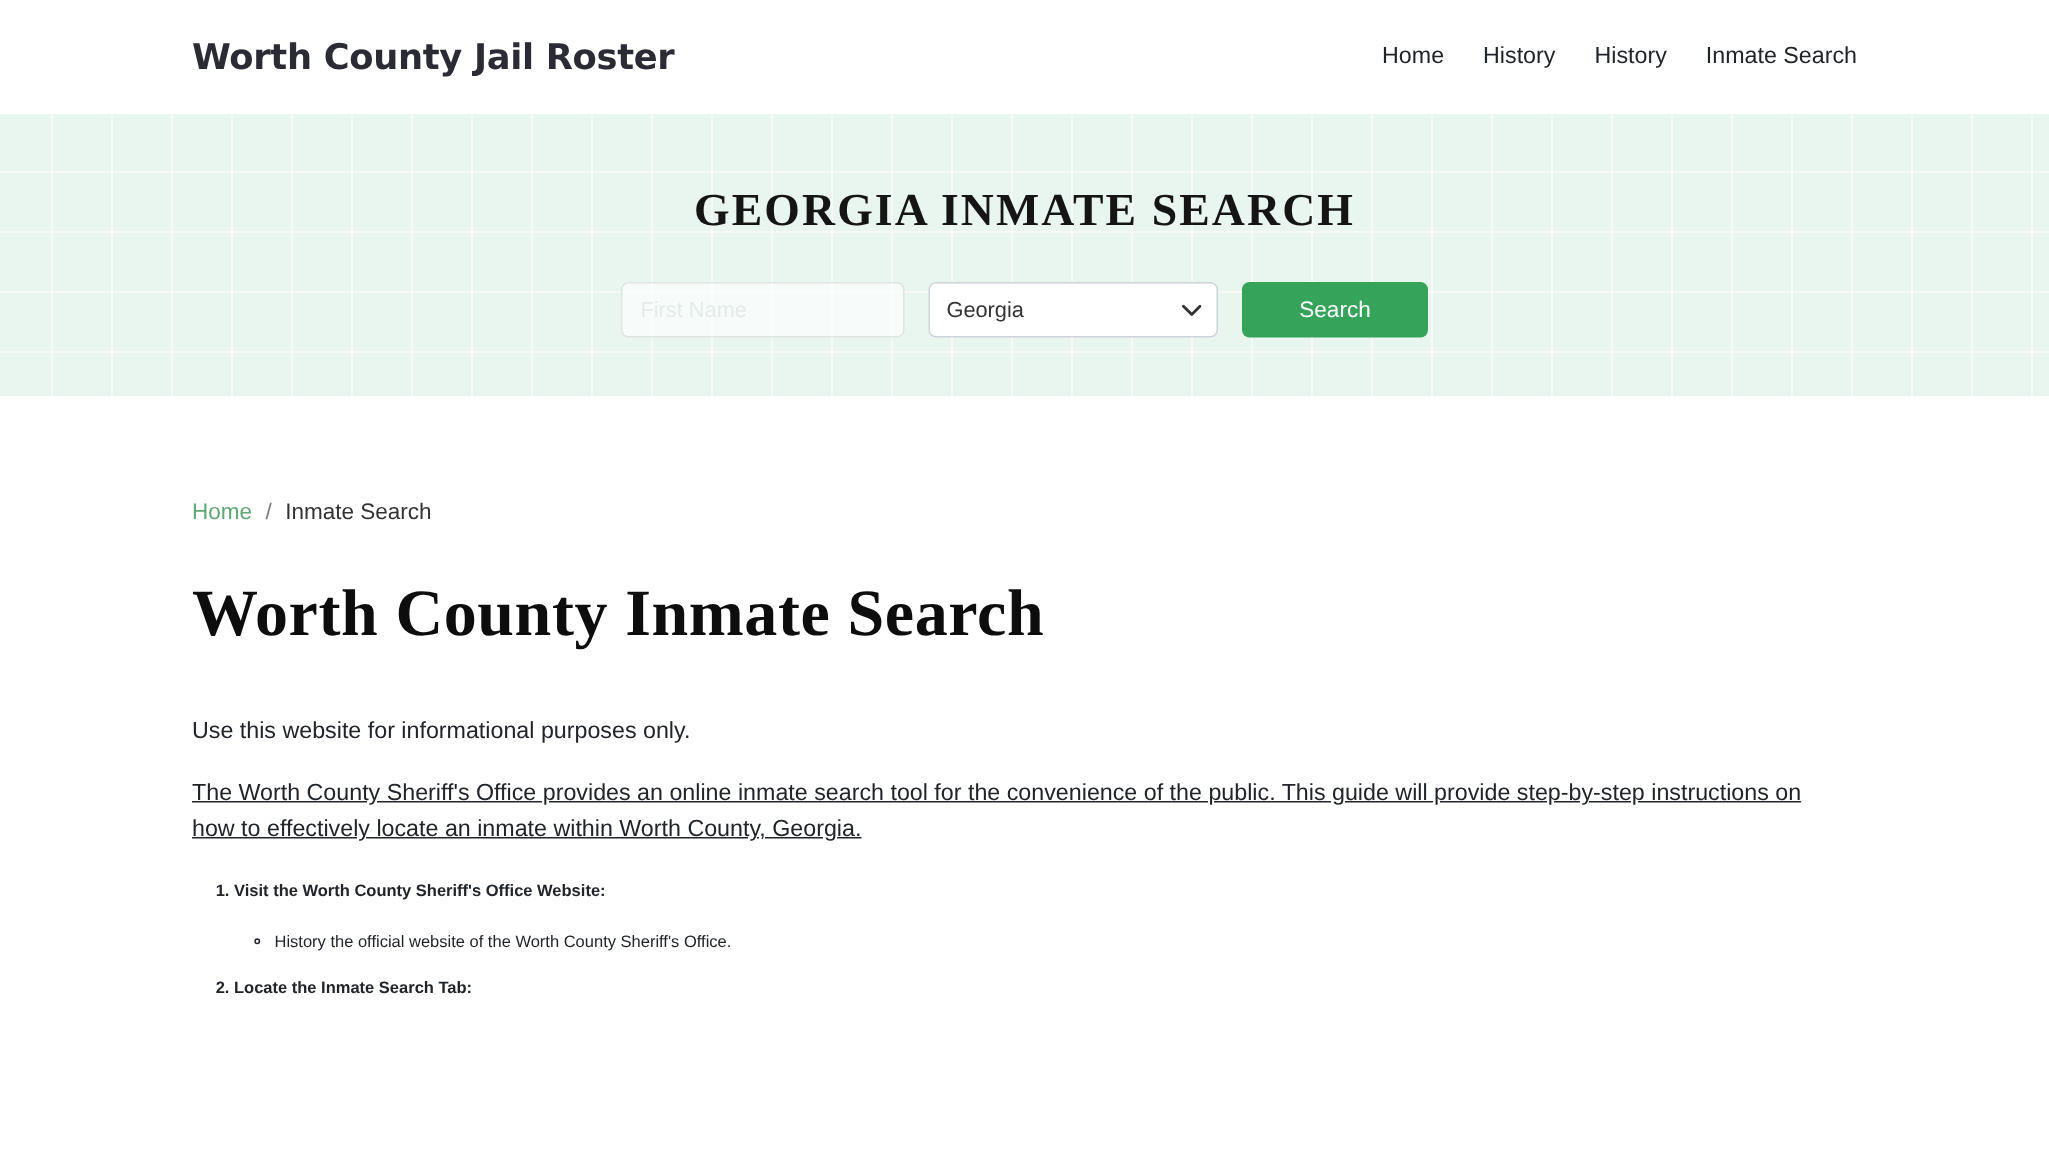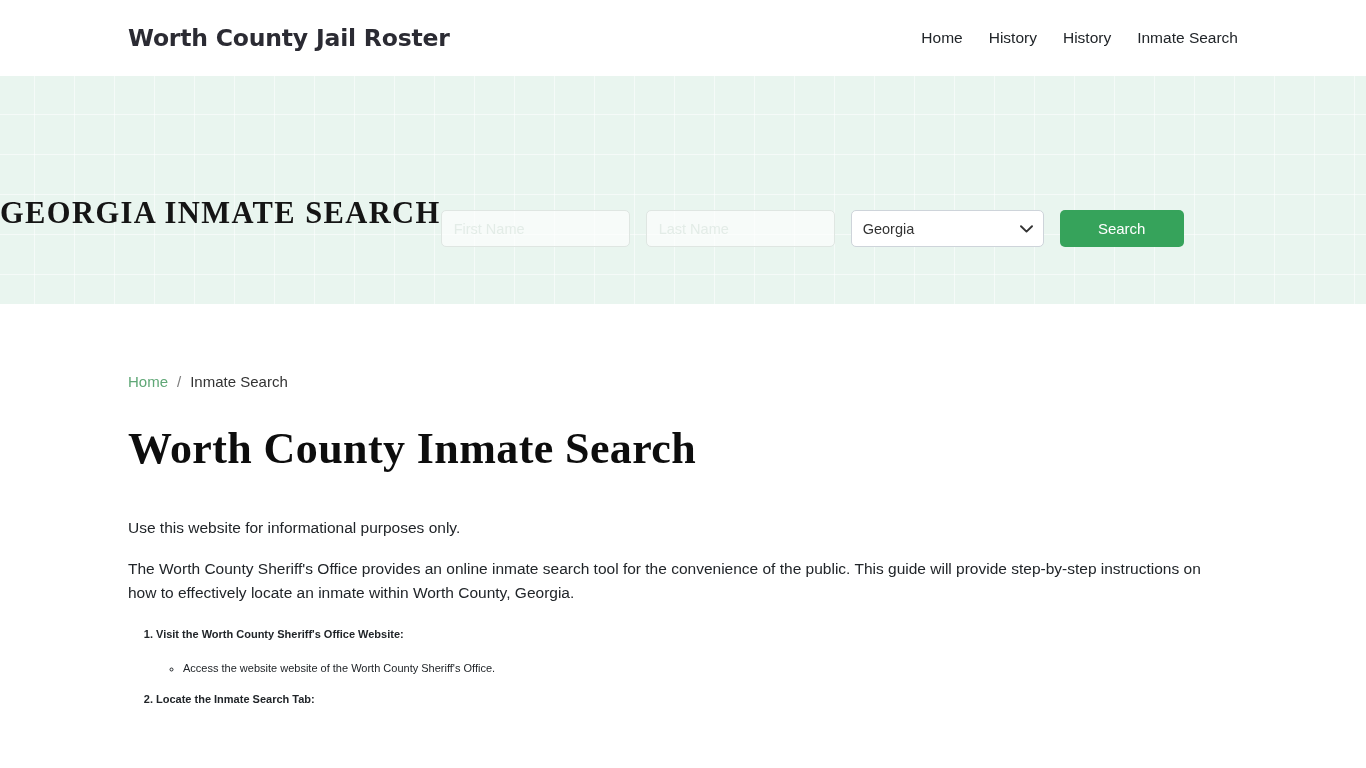--- a/index.html
+++ b/index.html
@@ -38,29 +38,29 @@
   .nav-link {
     font-size: 15.5px;
     color: #212529;
     text-decoration: none;
     white-space: nowrap;
   }
 
   
   .hero {
     position: relative;
-    height: 228px;
+    height: 188px;
     background-color: #e9f5ef;
     background-image:
       linear-gradient(to right, rgba(255,255,255,0.55) 1.5px, transparent 1.5px),
       linear-gradient(to bottom, rgba(255,255,255,0.55) 1.5px, transparent 1.5px);
     background-size: 40px 40px;
     background-position: -6px -2px;
     display: flex;
-    flex-direction: row;
+    flex-direction: column;
     align-items: center;
     padding-top: 47px;
   }
   .hero-title {
     font-family: "Liberation Serif", "DejaVu Serif", serif;
     font-weight: bold;
     font-size: 30.5px;
     letter-spacing: 1.4px;
     color: #151515;
     margin: 0;
@@ -145,21 +145,21 @@
     line-height: 1.12;
   }
 
   .para {
     font-size: 15.5px;
     line-height: 1.55;
     color: #212529;
     margin: 0;
   }
   .para-1 { margin-top: 43px; }
-  .para-2 { margin-top: 17px; max-width: 1095px; }
+  .para-2 { margin-top: 17px; max-width: 1095px; text-decoration: underline; }
 
   .cta-link {
     display: inline-block;
     margin-top: 20px;
     font-size: 15.5px;
     font-weight: bold;
     color: #4a90d9;
     text-decoration: none;
   }
 
@@ -195,21 +195,20 @@
     <a class="nav-link" href="#">History</a>
     <a class="nav-link" href="#">Inmate Search</a>
   </nav>
 </header>
 
 <section class="hero">
   <h1 class="hero-title">GEORGIA INMATE SEARCH</h1>
 
   <form class="search-form">
     <input class="text-input" type="text" placeholder="First Name" style="">
-    <input class="text-input" type="text" placeholder="Last Name" style="">
 
     <span class="select-wrap">
       <select class="state-select">
         <option>Georgia</option>
       </select>
       <span class="select-arrow">
         <svg width="13" height="8" viewBox="0 0 13 8" aria-hidden="true">
           <path d="M1 1.2 L6.5 6.6 L12 1.2" fill="none" stroke="#333333" stroke-width="1.9" stroke-linecap="round" stroke-linejoin="round"></path>
         </svg>
       </span>
@@ -230,21 +229,21 @@
   <h2 class="page-title">Worth County Inmate Search</h2>
 
   <p class="para para-1">Use this website for informational purposes only.</p>
   <p class="para para-2">The Worth County Sheriff's Office provides an online inmate search tool for the convenience of the public. This guide will provide step-by-step instructions on how to effectively locate an inmate within Worth County, Georgia.</p>
 
 
   <ol class="steps">
     <li>
       <span>Visit the Worth County Sheriff's Office Website:</span>
       <ul class="substeps">
-        <li>Access the website website of the Worth County Sheriff's Office.</li>
+        <li>History the official website of the Worth County Sheriff's Office.</li>
       </ul>
     </li>
     <li>
       <span>Locate the Inmate Search Tab:</span>
       
     </li>
   </ol>
 
 </main>
 

